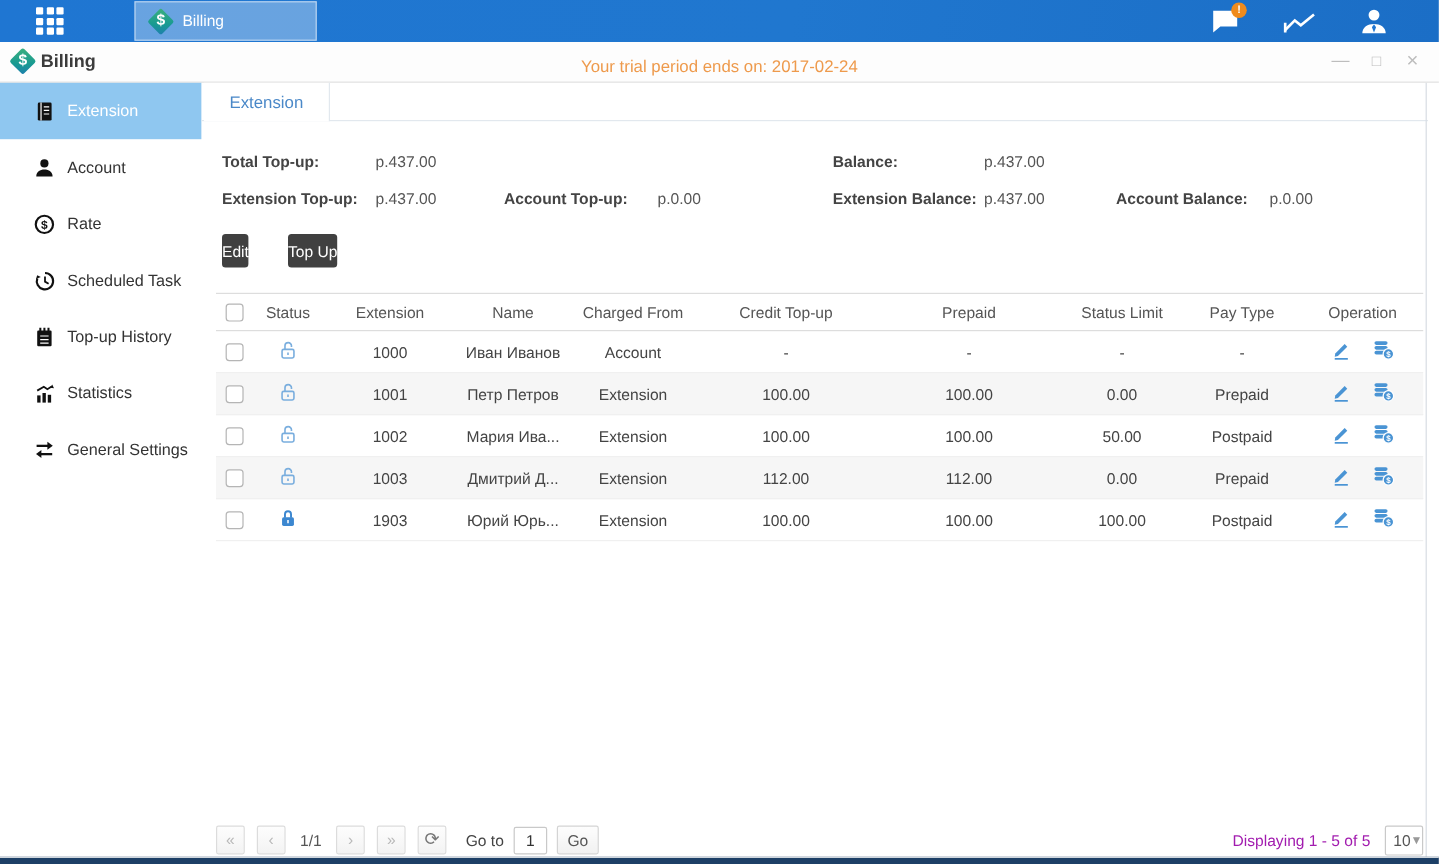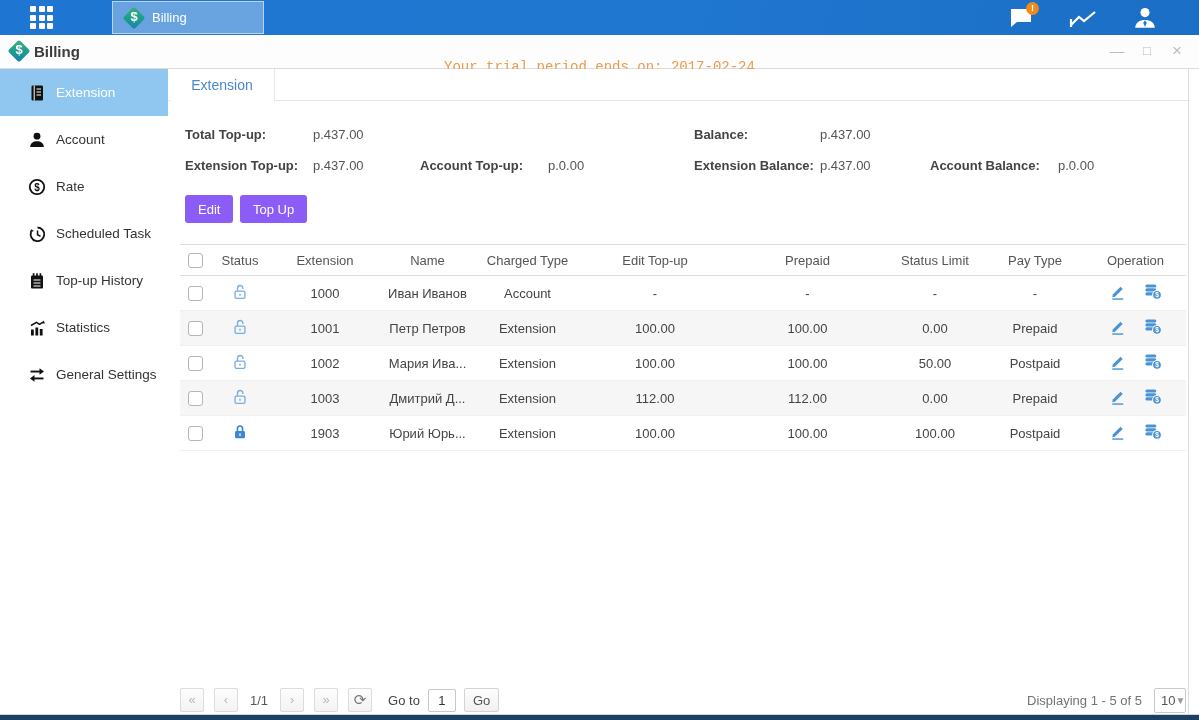--- a/index.html
+++ b/index.html
@@ -29,21 +29,21 @@
     justify-content:center; cursor:pointer; }
   .badge { position:absolute; top:-2px; right:-4px; width:13px; height:13px; border-radius:50%;
     background:#ef8b1d; color:#fff; font-size:9px; font-weight:bold; text-align:center;
     line-height:13px; }
 
   
   .titlebar { position:absolute; left:0; top:35px; width:1199px; height:34px; background:#fdfdfd;
     border-bottom:1px solid #dcdcdc; }
   .win-title { position:absolute; left:8px; top:5px; display:flex; align-items:center; }
   .win-title .t { font-size:15px; font-weight:bold; color:#3c3c3c; margin-left:4px; }
-  .trial { position:absolute; left:0; right:0; top:24px; text-align:center; color:#ee9a4c; font-size:14px;font-family:Liberation Mono, monospace; }
+  .trial { position:absolute; left:0; right:0; top:12px; text-align:center; color:#ee9a4c; font-size:14px; }
   .win-ctrls { position:absolute; right:14px; top:8px; display:flex; gap:14px; }
   .win-ctrls span { color:#bdbdbd; font-size:15px; line-height:16px; cursor:pointer;
     width:16px; text-align:center; }
 
   
   .sidebar { position:absolute; left:0; top:69px; width:168px; height:645px; background:#fff; }
   .side-item { height:47px; display:flex; align-items:center; padding-left:28px; cursor:pointer; }
   .side-item svg { flex:0 0 18px; }
   .side-item .lbl { font-size:13.5px; color:#333; margin-left:10px; }
   .side-item.active { background:#8fc7f0; }
@@ -62,22 +62,22 @@
   .summary { position:absolute; left:0; top:32px; width:1020px; height:88px; font-size:13px; }
   .summary span { position:absolute; white-space:nowrap; }
   .summary .lab { font-weight:bold; color:#444; }
   .summary .val { color:#555; }
   .r1 { top:26px; } .r2 { top:57px; }
   .c1 { left:17px; } .c1v { left:145px; }
   .c2 { left:252px; } .c2v { left:380px; }
   .c3 { left:526px; } .c3v { left:652px; }
   .c4 { left:762px; } .c4v { left:890px; }
 
-  .btn-blue { position:absolute; top:126px; height:28px; background:#8b5cf6; color:#fff;
-    border:none; border-radius:3px; font-size:13px; padding:0 13px;
+  .btn-blue { position:absolute; top:126px; height:28px; background:#404040; color:#fff;
+    border:none; border-radius:3px; font-size:13px; padding:0 0;
     font-family:"Liberation Sans",sans-serif; cursor:pointer; }
   #btn-edit { left:17px; } #btn-topup { left:72px; }
 
   
   table { position:absolute; left:12px; top:175px; width:1006px; border-collapse:collapse;
     table-layout:fixed; font-size:13px; }
   th { height:31px; border-top:1px solid #dddddd; border-bottom:1px solid #dddddd;
     color:#555; font-weight:normal; text-align:center; }
   td { height:35px; color:#444; text-align:center; }
   tbody tr:nth-child(even) { background:#f6f6f6; }
@@ -95,21 +95,21 @@
     color:#b9b9b9; font-size:13px; margin-right:10px; cursor:pointer; }
   .pg-btn.refresh { color:#777; font-size:15px; }
   .pg-cur { margin:0 12px 0 2px; color:#555; }
   .goto-lbl { margin:0 8px 0 6px; color:#444; }
   .goto-input { width:28px; height:23px; border:1px solid #c9c9c9; border-radius:2px;
     text-align:center; font-size:13px; color:#333; font-family:"Liberation Sans",sans-serif; }
   .go-btn { height:24px; margin-left:8px; border:1px solid #d4d4d4; border-radius:2px;
     background:linear-gradient(#fdfdfd,#f1f1f1); color:#555; font-size:13px; padding:0 8px;
     font-family:"Liberation Sans",sans-serif; cursor:pointer; }
   .pager .spacer { flex:1; }
-  .displaying { color:#737373; margin-right:12px; }
+  .displaying { color:#a21caf; margin-right:12px; }
   .page-size { width:32px; height:25px; border:1px solid #c9c9c9; border-radius:2px;
     background:#fff; display:flex; align-items:center; padding:0 6px; cursor:pointer; }
   .page-size .v { flex:1; color:#555; }
   .page-size .caret { color:#999; font-size:10px; }
 
   .bottom-strip { position:absolute; left:0; top:714px; width:1199px; height:6px;
     background:#1d3f66; border-top:1px solid #cfd6dd; }
 </style>
 </head>
 <body>
@@ -267,22 +267,22 @@
         <col style="width:100px">
       <col style="width:100px">
         <col style="width:101px">
     </colgroup>
     <thead>
       <tr>
         <th><span class="ckb"></span></th>
         <th>Status</th>
         <th>Extension</th>
         <th>Name</th>
-        <th>Charged Type</th>
-        <th>Edit Top-up</th>
+        <th>Charged From</th>
+        <th>Credit Top-up</th>
         <th>Prepaid</th>
         <th>Status Limit</th>
         <th>Pay Type</th>
         <th>Operation</th>
       </tr>
     </thead>
     <tbody id="table-body">
   <tr>
     <td><span class="ckb"></span></td>
     <td>

